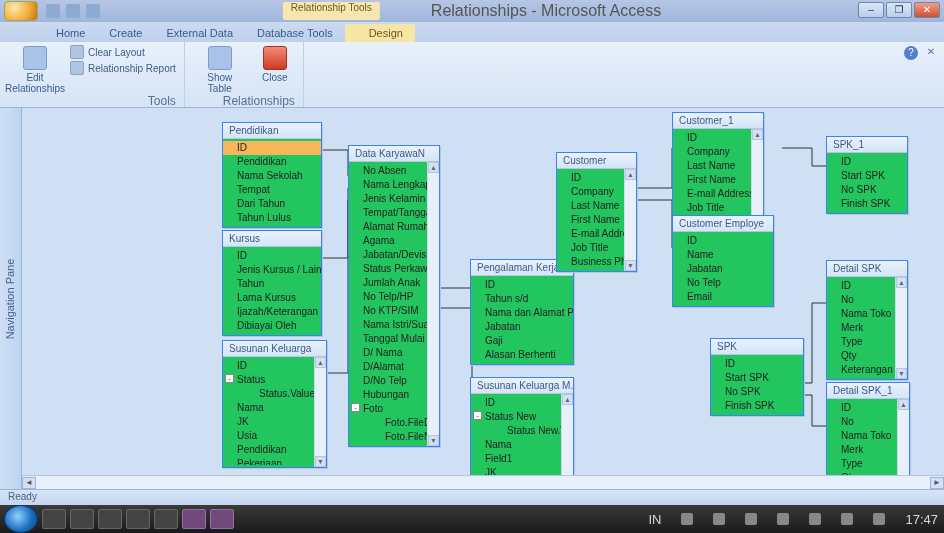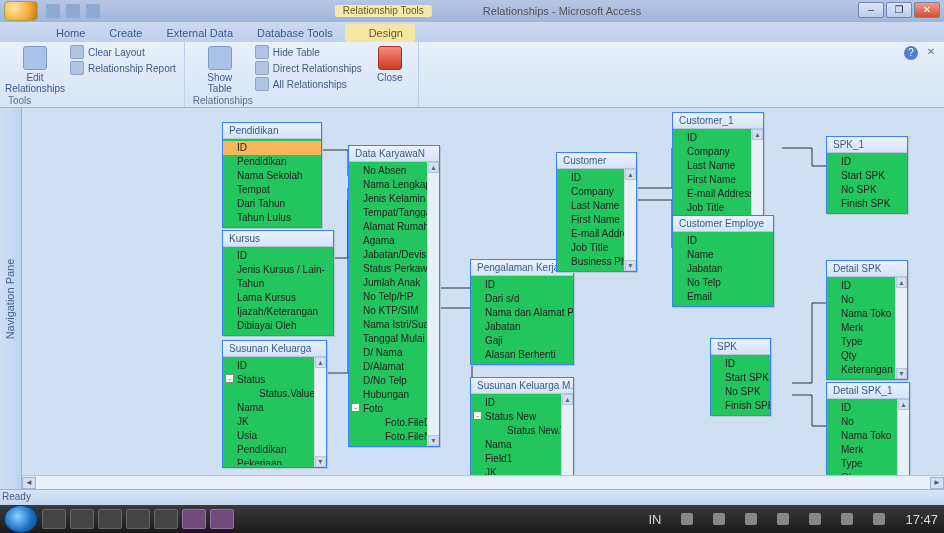--- a/index.html
+++ b/index.html
@@ -5,37 +5,37 @@
 * { box-sizing: border-box; margin: 0; padding: 0; font-family: "Segoe UI", Tahoma, sans-serif; }
 html, body { width: 944px; height: 533px; overflow: hidden; background: #000; }
 
 .window { width: 944px; height: 533px; display: flex; flex-direction: column; position: relative; }
 
 
 .titlebar { height: 22px; background: linear-gradient(#b6c6e4,#9fb6dc); display: flex; align-items: center; font-size: 11px; color: #444; position: relative; }
 .office-btn { width: 34px; height: 20px; margin-left: 4px; background: radial-gradient(circle at 30% 30%, #ffe9a8, #f2a933 60%, #c07010); border-radius: 4px; border: 1px solid #9a6; }
 .qat { display: flex; gap: 6px; margin-left: 8px; align-items: center; }
 .qat-icon { width: 14px; height: 14px; background: #8faad0; border-radius: 2px; }
-.title-center { position: absolute; left: 50%; transform: translateX(-50%); display: flex; gap: 51px; margin-left: 16px; }
+.title-center { position: absolute; left: 50%; transform: translateX(-50%); display: flex; gap: 51px; }
 .reltools { background: #f8e6b0; padding: 0 8px; border-radius: 2px; font-size: 10px; color: #6b5a1f; }
-.doc-title { font-size: 11px; color: #555; }
+.doc-title { font-size: 16px; color: #555; }
 .win-controls { position: absolute; right: 4px; top: 2px; display: flex; gap: 2px; }
 .win-btn { width: 26px; height: 16px; background: linear-gradient(#dbe6f6,#b9cfee); border: 1px solid #6d87b1; border-radius: 2px; font-size: 10px; text-align: center; line-height: 14px; color: #334; }
 .win-btn.close { background: linear-gradient(#f19b88,#d05030); color: #fff; }
 
 
 .tabs { height: 20px; background: linear-gradient(#cddaf0,#bcd0ec); display: flex; align-items: flex-end; font-size: 11px; padding-left: 44px; }
 .tab { padding: 3px 12px; color: #3b5a8b; cursor: default; }
 .tab.context { background: #f6e6a6; color: #6b571e; margin-left: 0; border-top-left-radius: 3px; border-top-right-radius:3px;padding-left:24px; }
 
 
 .ribbon { height: 66px; background: linear-gradient(#e8f0fb,#d6e4f6); border-bottom: 1px solid #9fb5d8; display: flex; }
 .group { border-right: 1px solid #bcd0ec; padding: 2px 8px 0 8px; display: flex; flex-direction: column; justify-content: space-between; }
 .group-body { display: flex; gap: 8px; align-items: flex-start; height: 50px; }
-.group-label { text-align: left; font-size: 10px; color: #5b6e8f; padding-bottom: 1px; }
+.group-label { text-align: right; font-size: 12px; color: #5b6e8f; padding-bottom: 1px; }
 .big-btn { display: flex; flex-direction: column; align-items: center; font-size: 10px; color: #3b5a8b; width: 54px; line-height: 11px; text-align: center; }
 .big-icon { width: 24px; height: 24px; margin: 2px 0; background: #a9c2e8; border: 1px solid #7d9cc7; border-radius: 3px; }
 .big-icon.red { background: linear-gradient(#f28b7a,#cc3b22); border-color: #a83020; }
 .small-list { display: flex; flex-direction: column; gap: 0; font-size: 10px; color: #3b5a8b; text-align: center; }
 .small-item { display: flex; align-items: center; gap: 4px; padding: 1px 0; white-space: nowrap; }
 .sm-icon { width: 14px; height: 14px; background: #b0c4e4; border: 1px solid #8aa3c9; border-radius: 2px; flex-shrink: 0; }
 .help-icon { position: absolute; right: 26px; top: 46px; width: 14px; height: 14px; border-radius: 50%; background: #4f7ecf; color: #fff; font-size: 10px; text-align: center; line-height: 14px; }
 .mini-x { position: absolute; right: 6px; top: 46px; width: 14px; height: 14px; font-size: 10px; text-align: center; color: #5772a3; }
 
 
@@ -58,21 +58,21 @@
 .exp { position: absolute; left: 2px; width: 9px; height: 9px; border: 1px solid #888; font-size: 8px; line-height: 7px; text-align: center; color: #444; background: #fff; }
 .vscroll { position: absolute; right: 0; top: 0; bottom: 0; width: 12px; background: #e8f0fb; border-left: 1px solid #cdd9ea; display: flex; flex-direction: column; }
 .vs-btn { height: 11px; background: #d3e0f3; border: 1px solid #b5c6e0; font-size: 7px; text-align: center; line-height: 9px; color: #667; }
 .vs-track { flex: 1; }
 
 
 svg.rel-lines { position: absolute; inset: 0; width: 100%; height: 100%; pointer-events: none; }
 svg.rel-lines line { stroke: #333; stroke-width: 1; }
 
 
-.statusbar { height: 16px; background: linear-gradient(#d6e4f7,#c4d6ef); border-top: 1px solid #9fb5d8; font-size: 10px; color: #4a5f84; padding: 1px 2px; }
+.statusbar { height: 16px; background: linear-gradient(#d6e4f7,#c4d6ef); border-top: 1px solid #9fb5d8; font-size: 10px; color: #4a5f84; padding: 1px 8px; }
 .taskbar { height: 28px; background: linear-gradient(#3a3a3a,#1a1a1a); display: flex; align-items: center; padding: 0 4px; gap: 4px; position: relative; }
 .start { width: 34px; height: 28px; background: radial-gradient(circle at 40% 40%, #8fd2ff, #1e6fc1 55%, #0a3a6e); border-radius: 50%; border: 1px solid #0a3a6e; }
 .tb-icon { width: 24px; height: 20px; background: #444; border: 1px solid #666; border-radius: 2px; }
 .tb-icon.active { background: #6f4a7a; border-color: #9a6caa; }
 .tray { position: absolute; right: 6px; display: flex; align-items: center; gap: 20px; color: #d6d6d6; font-size: 13px; }
 .tray-icon { width: 12px; height: 12px; background: #888; border-radius: 2px; }
 </style>
 </head>
 <body>
 <div class="window">
@@ -123,34 +123,20 @@
       </div>
     </div>
     <div class="group-label">Tools</div>
   </div>
   <div class="group">
     <div class="group-body">
       <div class="big-btn">
         <div class="big-icon"></div>
         <span style="white-space:pre-line">Show
 Table</span>
-      </div>
-      <div class="small-list">
-        <div class="small-item">
-              <span class="sm-icon"></span>
-              <span>Hide Table</span>
-            </div>
-        <div class="small-item">
-              <span class="sm-icon"></span>
-              <span>Direct Relationships</span>
-            </div>
-        <div class="small-item">
-              <span class="sm-icon"></span>
-              <span>All Relationships</span>
-            </div>
       </div>
       <div class="big-btn" style="width:40px">
         <div class="big-icon red"></div>
         <span>Close</span>
       </div>
     </div>
     <div class="group-label">Relationships</div>
   </div>
   <div class="help-icon">?</div>
   <div class="mini-x">✕</div>
@@ -202,21 +188,21 @@
         <div class="fld sel">ID</div>
         <div class="fld">Pendidikan</div>
         <div class="fld">Nama Sekolah</div>
         <div class="fld">Tempat</div>
         <div class="fld">Dari Tahun</div>
         <div class="fld">Tahun Lulus</div>
       </div>
           </div>
     </div>
 
-    <div class="tbl" style="left:200px; top:122px; width:112px">
+    <div class="tbl" style="left:200px; top:122px; width:100px">
       <div class="tbl-title">Kursus</div>
       <div class="tbl-body">
             <div class="tbl-list">
         <div class="fld">ID</div>
         <div class="fld">Jenis Kursus / Lain-</div>
         <div class="fld">Tahun</div>
         <div class="fld">Lama Kursus</div>
         <div class="fld">Ijazah/Keterangan</div>
         <div class="fld">Dibiayai Oleh</div>
       </div>
@@ -281,21 +267,21 @@
               <div class="vs-btn">▼</div>
             </div>
       </div>
     </div>
 
     <div class="tbl" style="left:448px; top:151px; width:104px">
       <div class="tbl-title">Pengalaman Kerja</div>
       <div class="tbl-body">
             <div class="tbl-list">
         <div class="fld">ID</div>
-        <div class="fld">Dari s/d</div>
+        <div class="fld">Tahun s/d</div>
         <div class="fld">Nama dan Alamat P</div>
         <div class="fld">Jabatan</div>
         <div class="fld">Gaji</div>
         <div class="fld">Alasan Berhenti</div>
       </div>
           </div>
     </div>
 
     <div class="tbl" style="left:448px; top:269px; width:104px">
       <div class="tbl-title">Susunan Keluarga M...</div>
@@ -366,21 +352,21 @@
             <div class="tbl-list">
         <div class="fld">ID</div>
         <div class="fld">Name</div>
         <div class="fld">Jabatan</div>
         <div class="fld">No Telp</div>
         <div class="fld">Email</div>
       </div>
           </div>
     </div>
 
-    <div class="tbl" style="left:688px; top:230px; width:61px">
+    <div class="tbl" style="left:688px; top:230px; width:94px">
       <div class="tbl-title">SPK</div>
       <div class="tbl-body">
             <div class="tbl-list">
         <div class="fld">ID</div>
         <div class="fld">Start SPK</div>
         <div class="fld">No SPK</div>
         <div class="fld">Finish SPK</div>
       </div>
           </div>
     </div>

